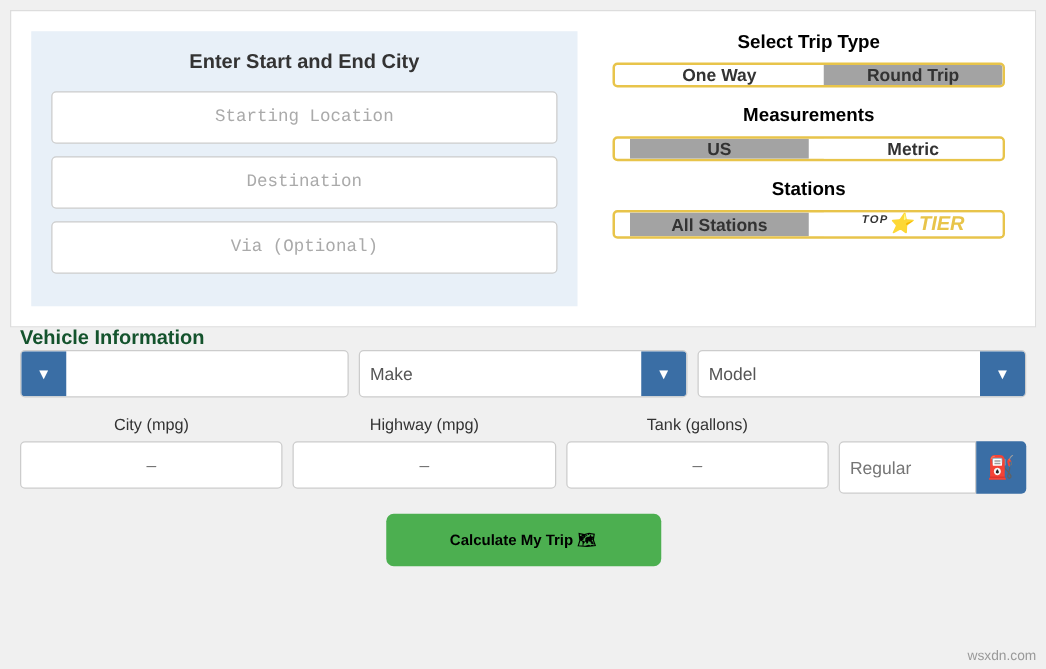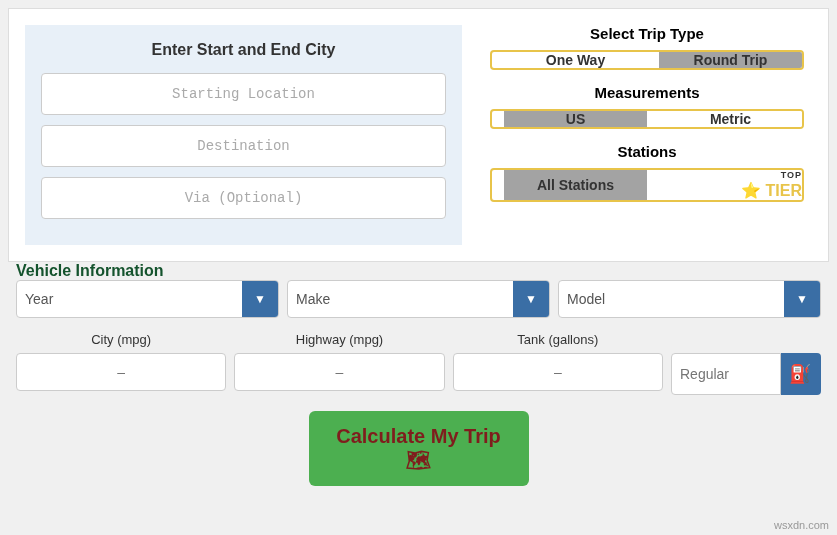--- a/index.html
+++ b/index.html
@@ -182,36 +182,37 @@
       color: #fff;
       font-size: 18px;
     }
 
     .calc-btn {
       display: block;
       width: 220px;
       margin: 12px auto;
       padding: 14px 20px;
       background: #4caf50;
-      color: #7f1d1d;
-      font-size: 20px;
+      color: #000000;
+      font-size: 12px;
       font-weight: bold;
       border: none;
       border-radius: 6px;
       cursor: pointer;
       text-align: center;
     }
 
     .top-tier-icon {
       display: flex;
-      flex-direction: column;
-      align-items: flex-end;
+      flex-direction: row;
+      align-items: flex-start;
       justify-content: center;
       font-size: 10px;
       line-height: 1.2;
+      font-style: italic;
     }
 
     .top-tier-icon .tier-top {
       font-size: 9px;
       letter-spacing: 1px;
       font-weight: bold;
     }
 
     .top-tier-icon .tier-logo {
       font-size: 16px;
@@ -262,23 +263,20 @@
       </button>
     </div>
   </div>
 </div>
 
 <div style="padding: 0 8px;">
   <div class="vehicle-title">Vehicle Information</div>
 
   <div class="selects-row">
     <div class="select-wrapper">
-      <select>
-        <option>Year</option>
-      </select>
       <div class="select-arrow">▼</div>
     </div>
     <div class="select-wrapper">
       <select>
         <option>Make</option>
       </select>
       <div class="select-arrow">▼</div>
     </div>
     <div class="select-wrapper">
       <select>

